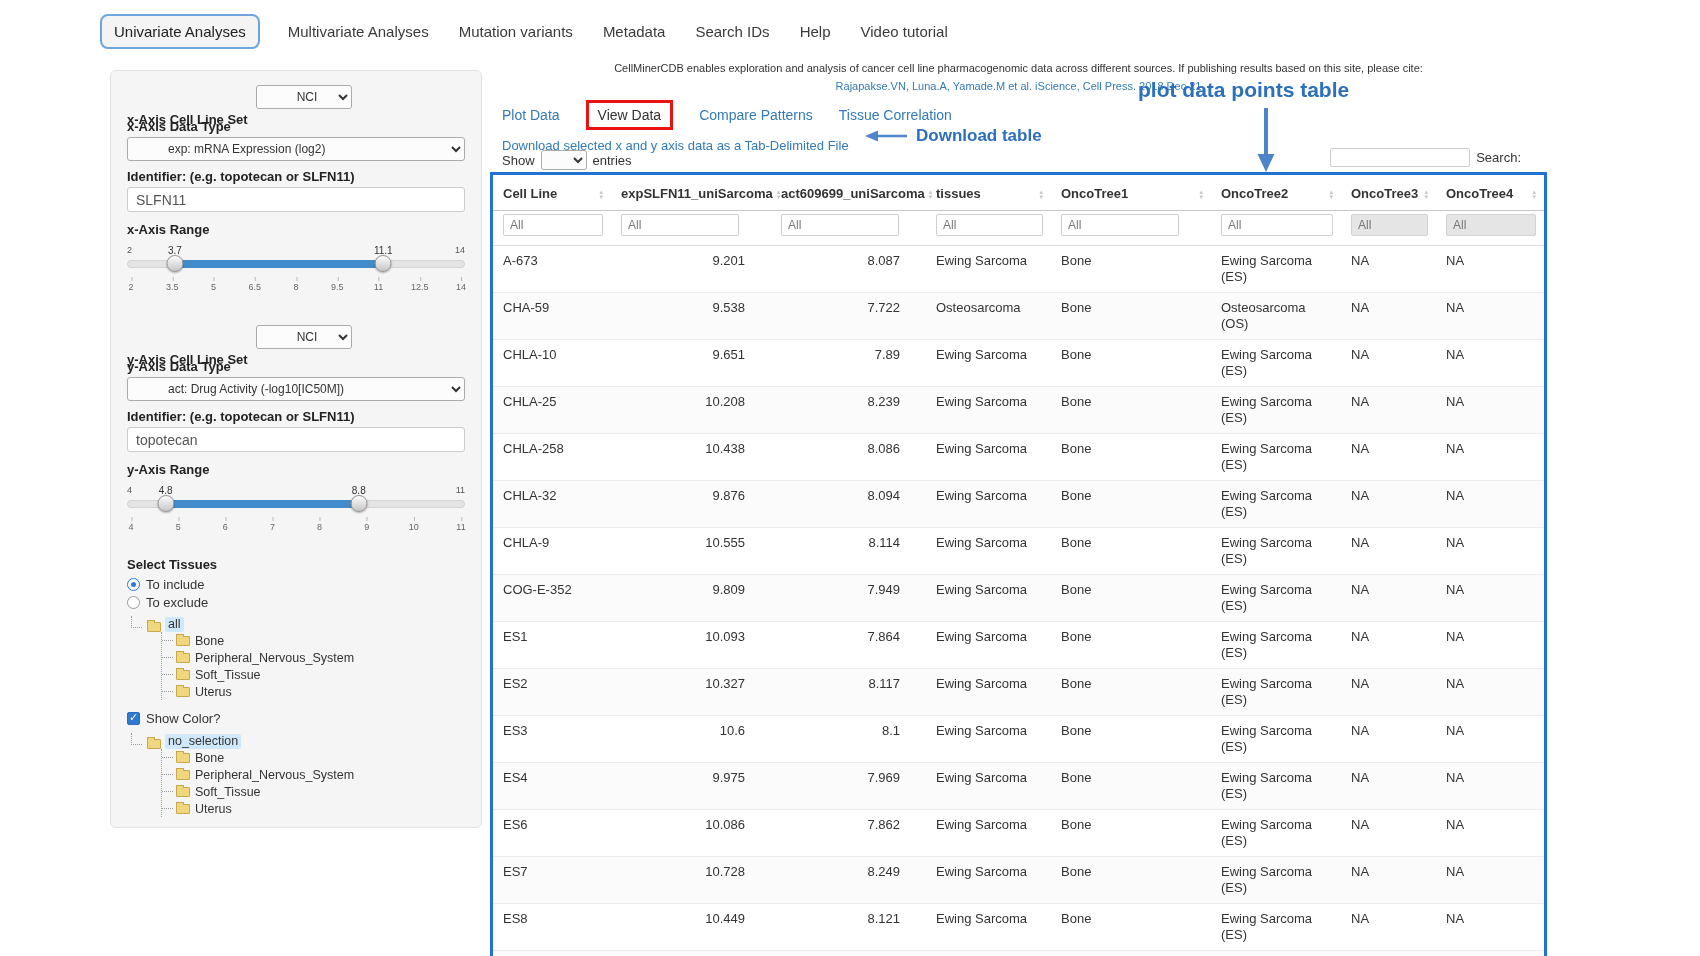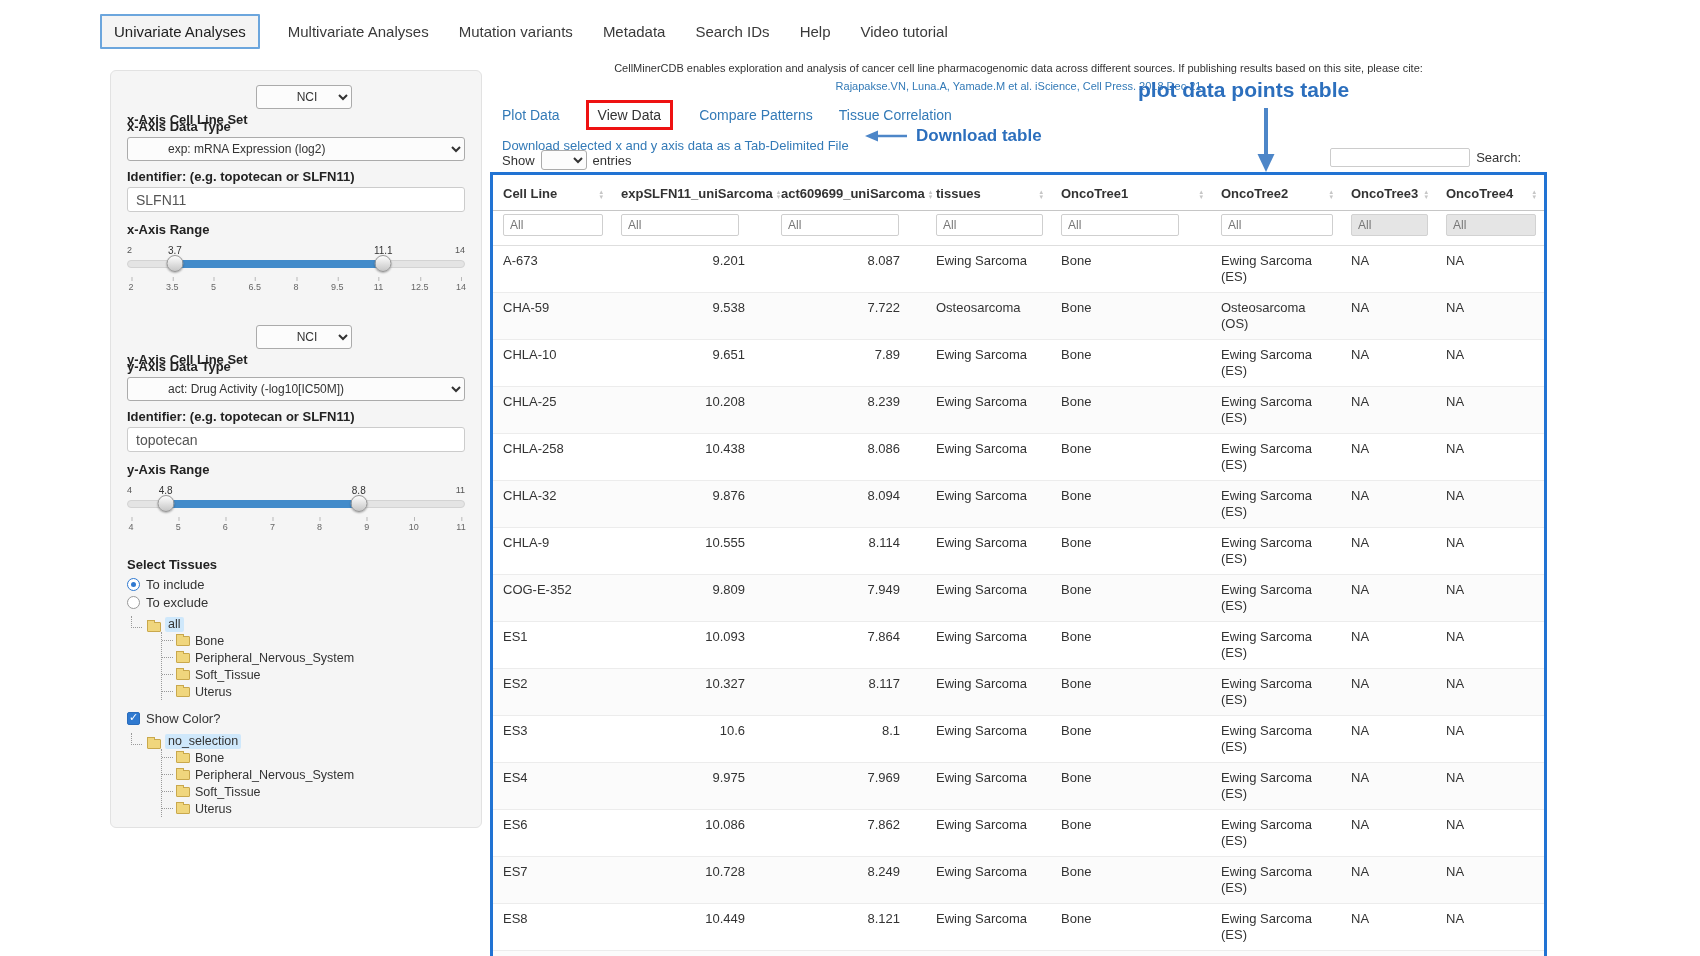--- a/index.html
+++ b/index.html
@@ -4,21 +4,21 @@
 <style>
   * { margin:0; padding:0; box-sizing:border-box; }
   html,body { width:1700px; height:956px; background:#ffffff;
               font-family:"Liberation Sans","DejaVu Sans",sans-serif; }
   .page { position:relative; width:1700px; height:956px; overflow:hidden; background:#fff; }
 
   
   .top-nav { position:absolute; left:100px; top:14px; display:flex; align-items:center; gap:26px;
              font-size:15px; color:#3a3a3a; }
   .nav-tab { padding:7px 2px; cursor:pointer; white-space:nowrap; }
-  .nav-tab.active { border:2px solid #6ca6dd; border-radius:1px; padding:7px 12px; background:#f4f4f4; color:#222; }
+  .nav-tab.active { border:2px solid #6ca6dd; border-radius:8px; padding:7px 12px; background:#f4f4f4; color:#222; }
 
   
   .sidebar { position:absolute; left:110px; top:70px; width:372px; height:758px;
              background:#f5f5f5; border:1px solid #e2e2e2; border-radius:6px;
              padding:14px 16px; font-size:13px; color:#333; overflow:hidden; }
   .b-label { font-weight:bold; font-size:13px; color:#222; line-height:15px;margin-top:44px; }
   .fld-row { display:flex; align-items:center; gap:8px; height:24px; }
   .mt3{margin-top:3px;} .mt8{margin-top:8px;} .mt10{margin-top:10px;} .mt18{margin-top:18px;} .mt26{margin-top:26px;}
   select { font-size:12px; border:1px solid #ababab; border-radius:3px; background:#fcfcfc; color:#333; height:24px;padding-left:36px; }
   .sel-sm { width:96px; }

